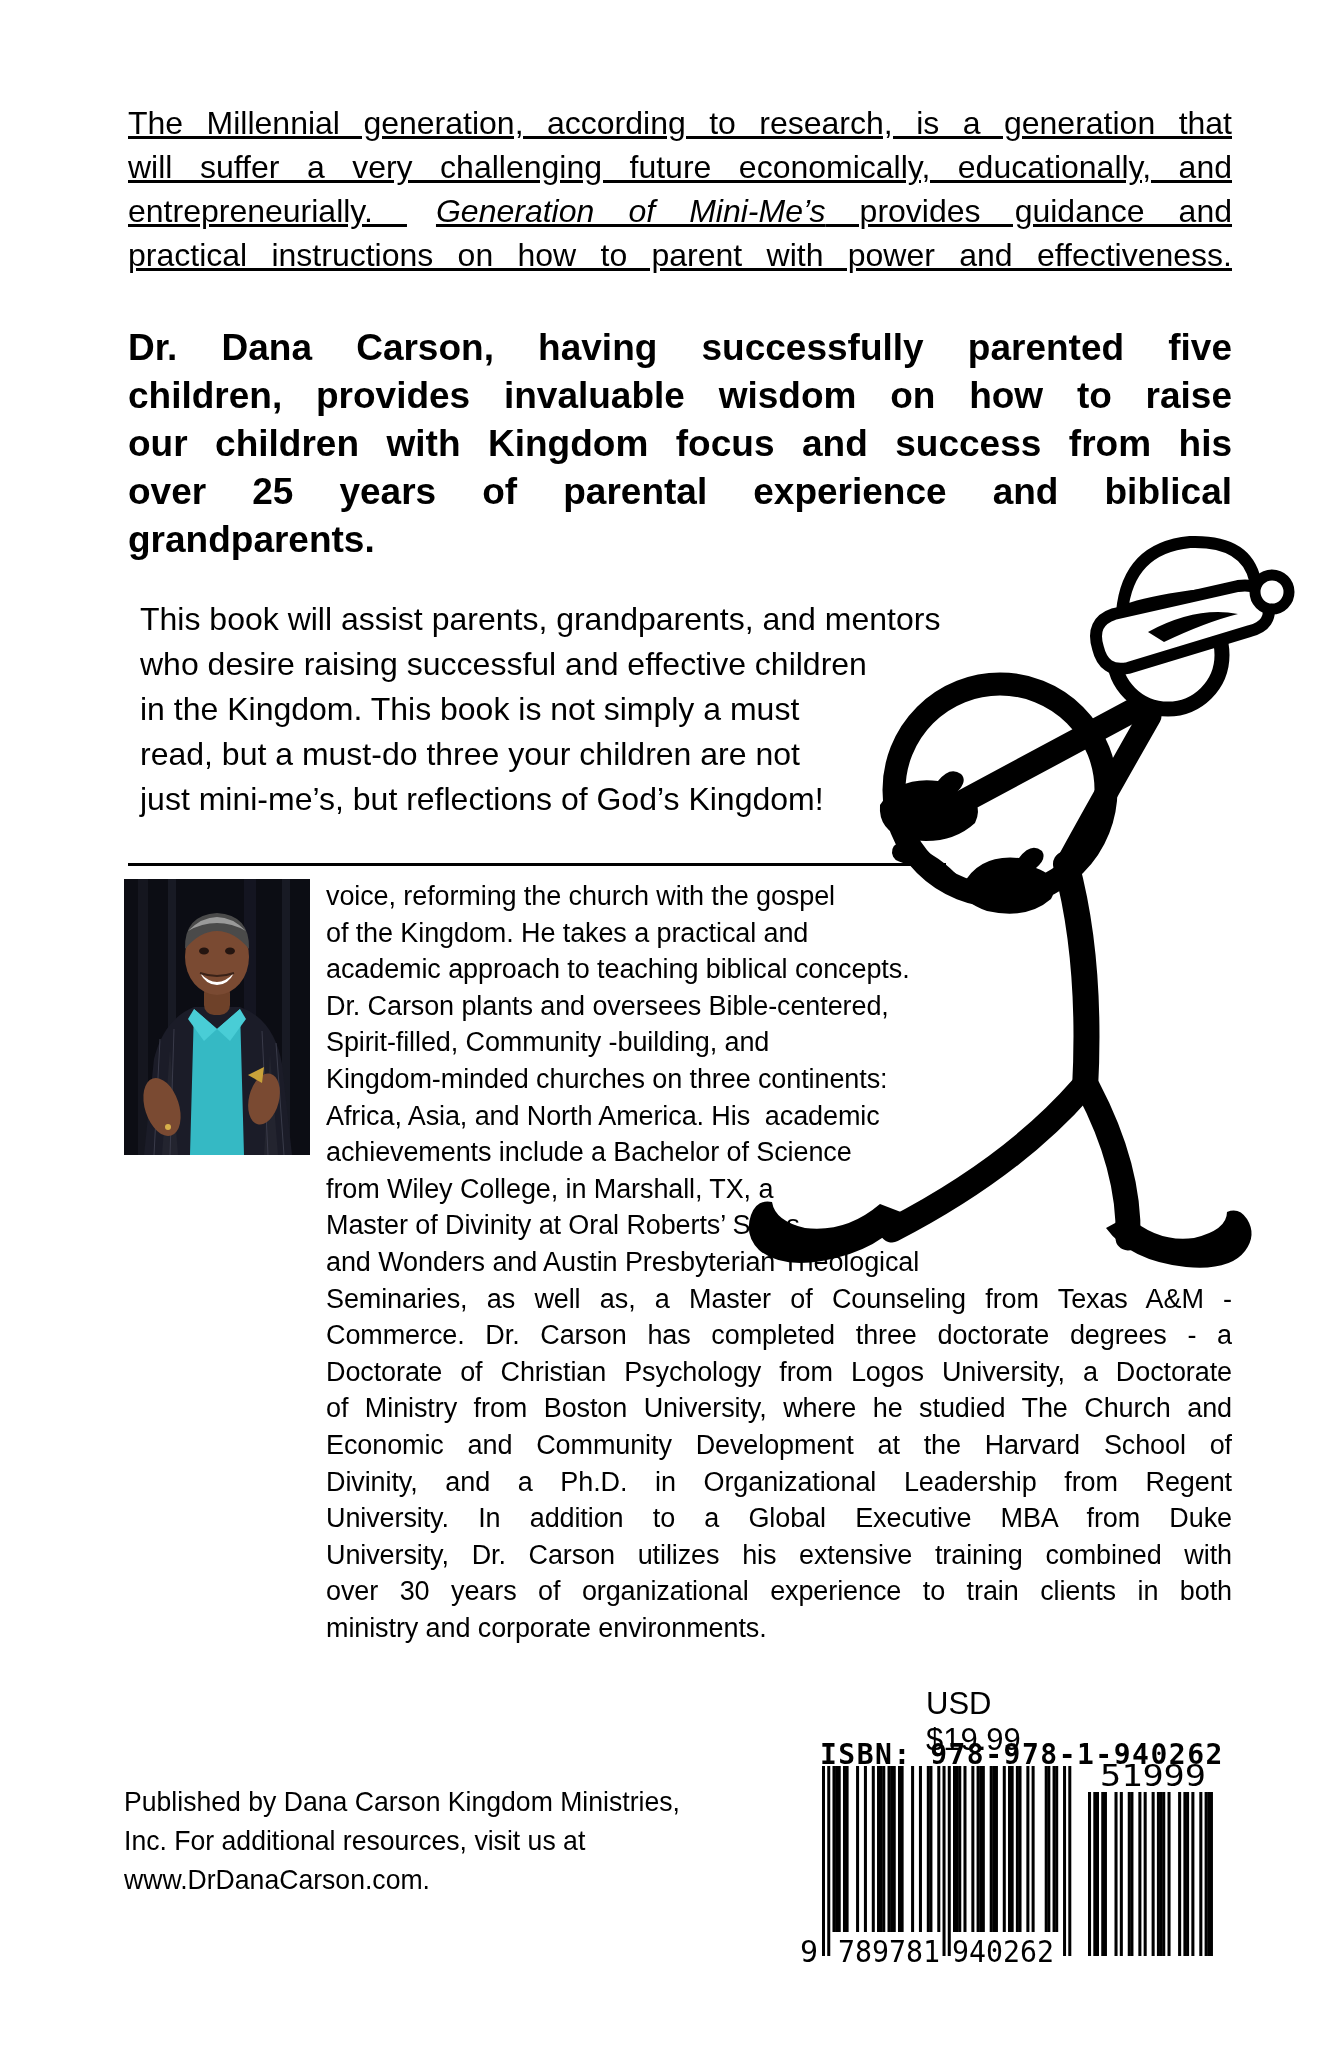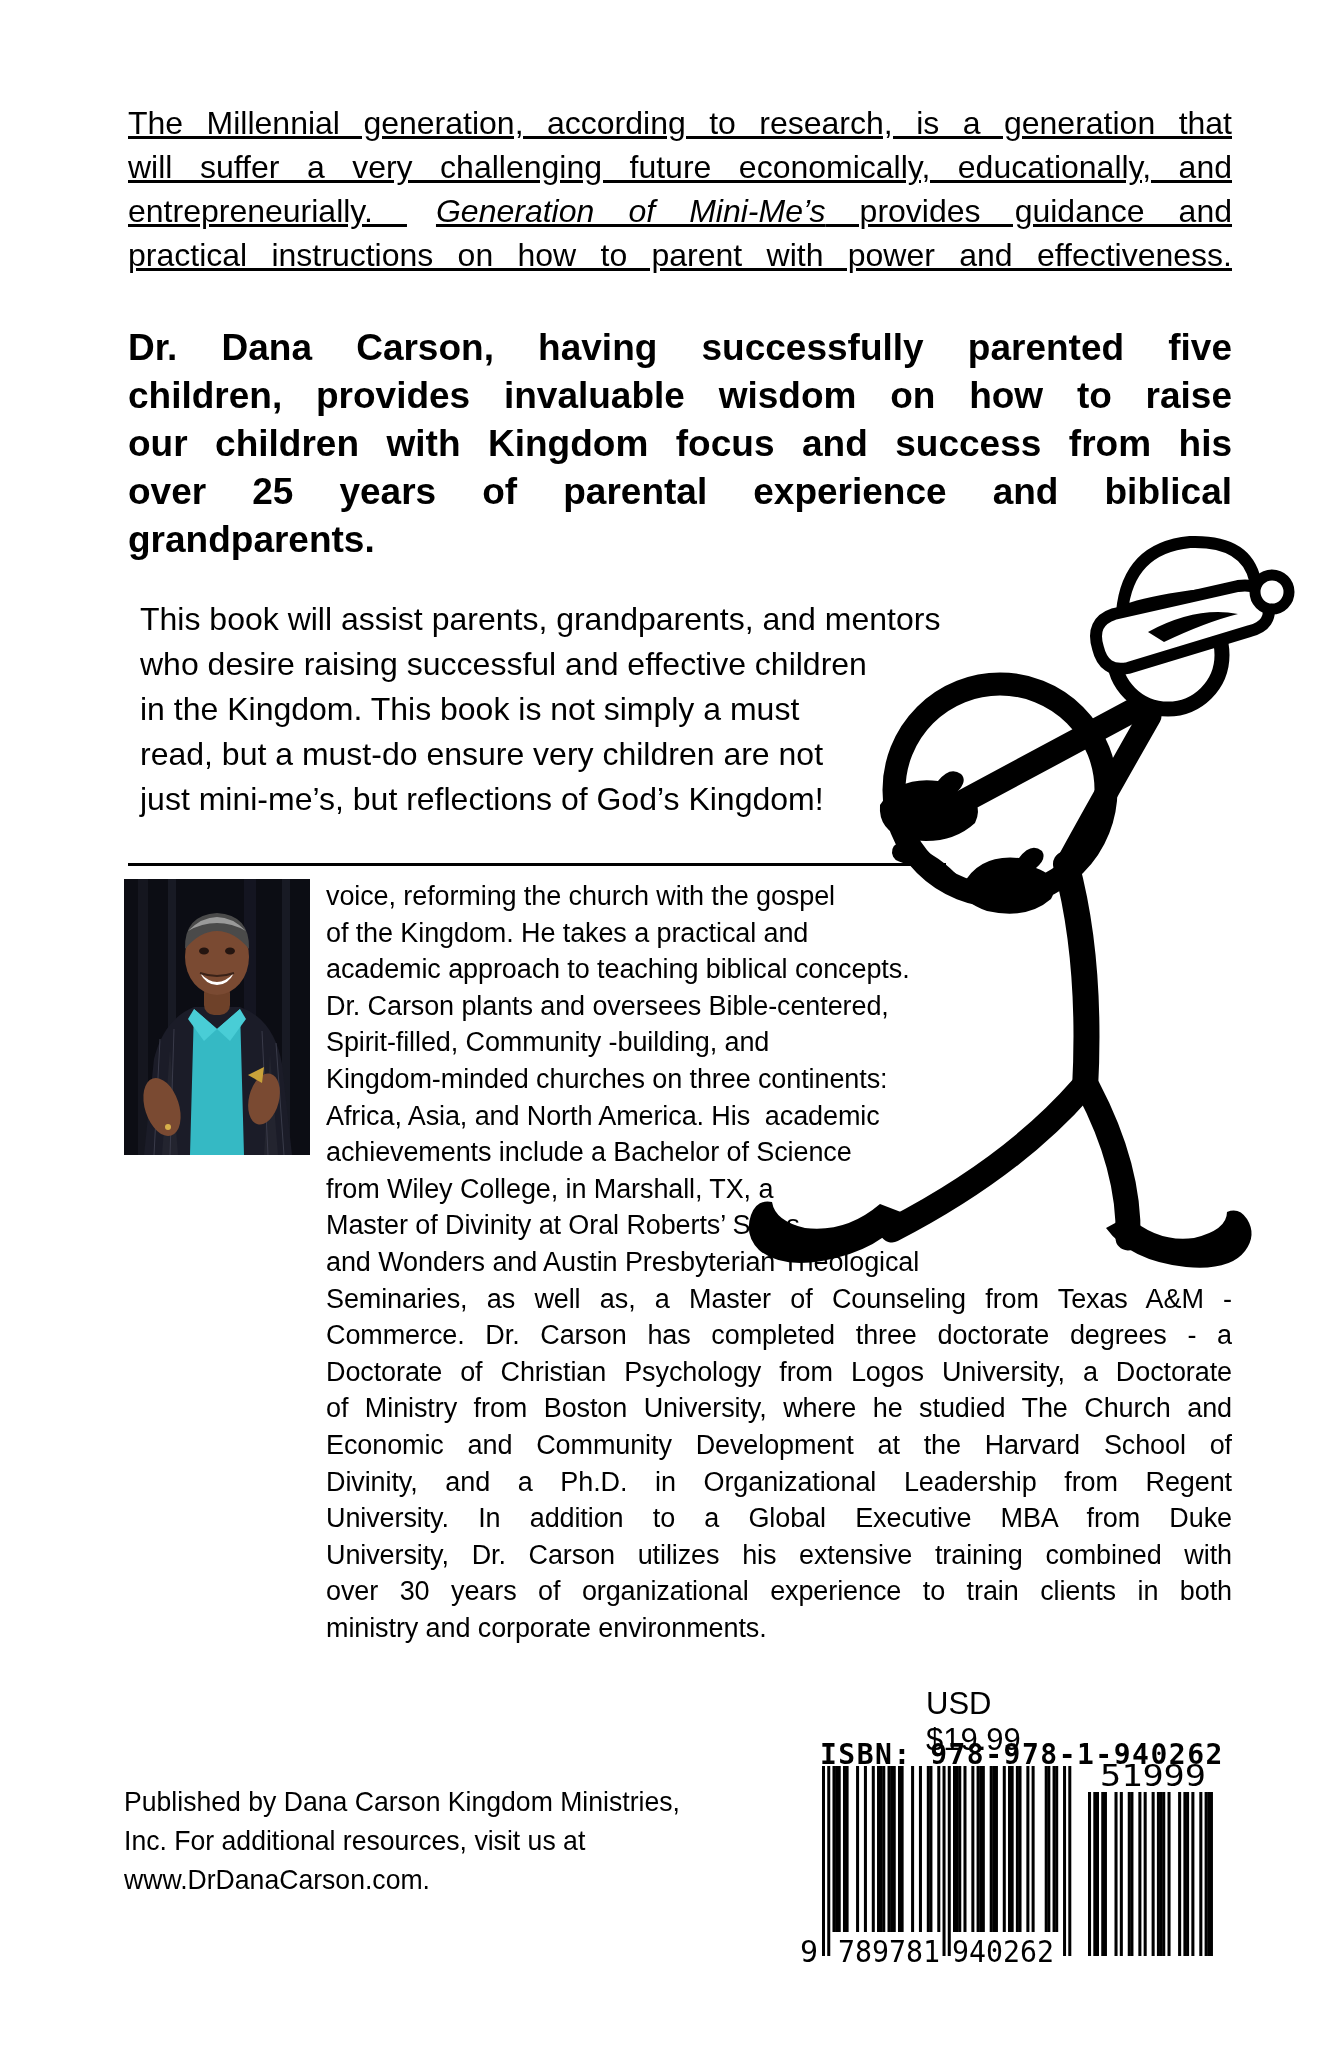--- a/index.html
+++ b/index.html
@@ -44,21 +44,21 @@
     <div class="line just">children, provides invaluable wisdom on how to raise</div>
     <div class="line just">our children with Kingdom focus and success from his</div>
     <div class="line just">over 25 years of parental experience and biblical</div>
     <div class="line ragged">grandparents.</div>
   </div>
 
 <div id="promise-par" class="abs">
     <div class="line ragged">This book will assist parents, grandparents, and mentors</div>
     <div class="line ragged">who desire raising successful and effective children</div>
     <div class="line ragged">in the Kingdom. This book is not simply a must</div>
-    <div class="line ragged">read, but a must-do ensure very children are not</div>
+    <div class="line ragged">read, but a must-do three your children are not</div>
     <div class="line ragged">just mini-me’s, but reflections of God’s Kingdom!</div>
   </div>
 
 <div id="divider" class="abs"></div>
 
 <svg id="author-photo" class="abs" viewBox="0 0 186 276" xmlns="http://www.w3.org/2000/svg">
   <rect x="0" y="0" width="186" height="276" fill="#0c0d14"></rect>
   <rect x="14" y="0" width="10" height="276" fill="#15161f"></rect>
   <rect x="44" y="0" width="8" height="276" fill="#181a24"></rect>
   <rect x="120" y="0" width="12" height="276" fill="#141521"></rect>

